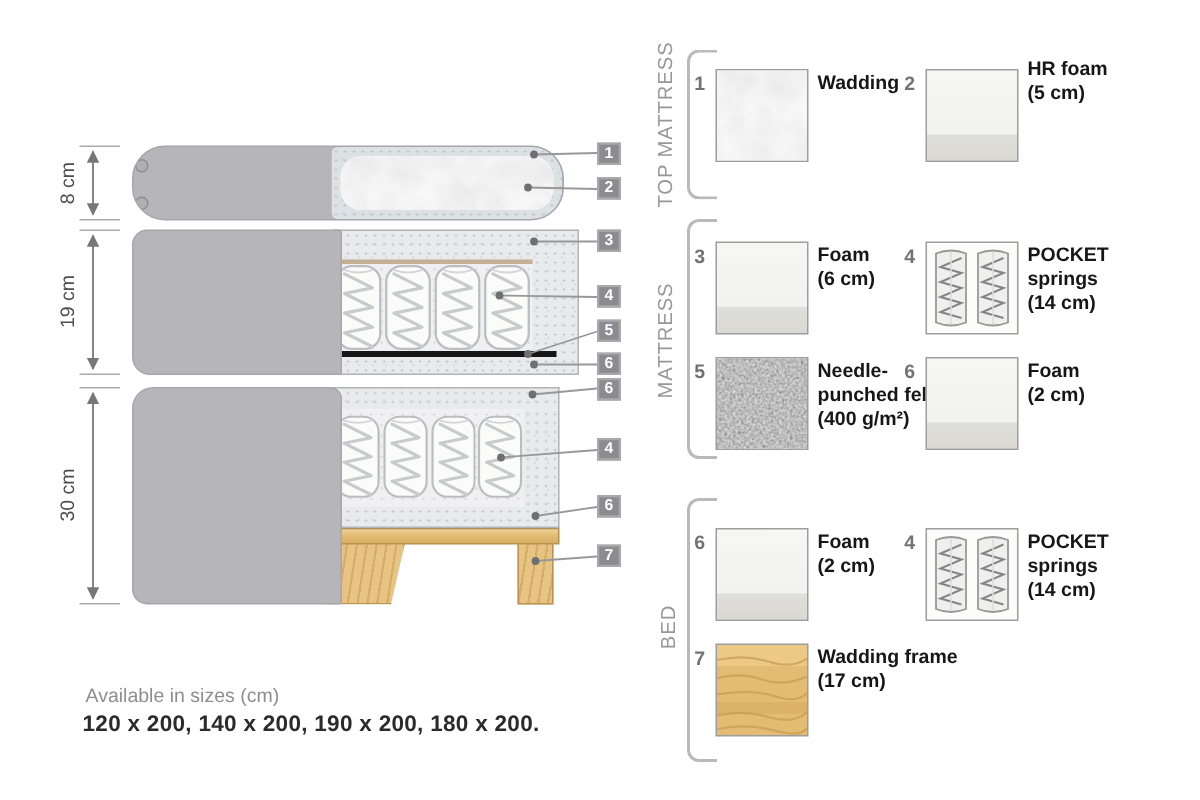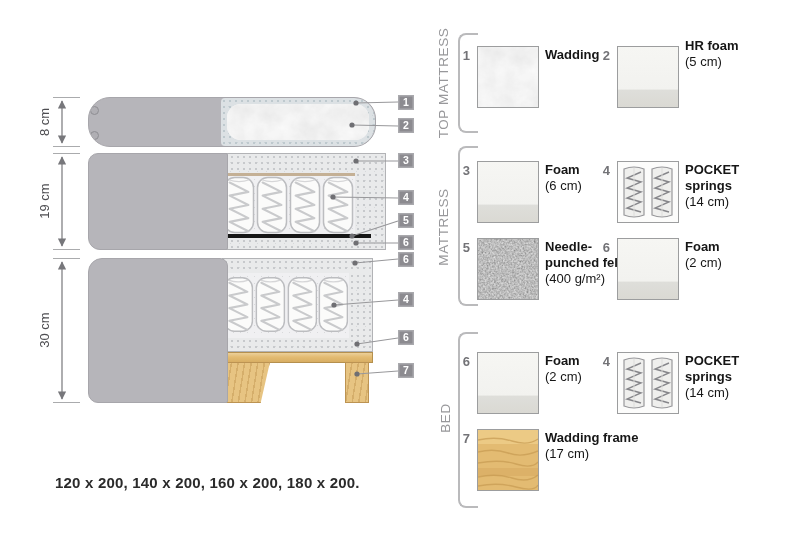--- a/index.html
+++ b/index.html
@@ -35,21 +35,21 @@
   
   .bracket{width:20px;border:2px solid #bababc;border-right:none;border-radius:8px 0 0 8px;
            box-sizing:border-box;}
   .sec-title{width:160px;height:16px;text-align:center;font-size:13.5px;letter-spacing:.6px;
              color:#98989b;transform:rotate(-90deg);}
   .leg-num{width:14px;text-align:right;font-size:13px;font-weight:bold;color:#737377;}
   .sw{width:62px;height:62px;border:1px solid #9c9d9e;box-sizing:border-box;background:#fcfcfb;}
   .sw-foam{background:linear-gradient(180deg,#f6f6f3 0%,#f2f2ef 70%,#dededa 72%,#dad9d3 100%);}
   .leg-label{width:80px;font-size:13px;color:#161616;line-height:1.22;}
   .leg-label .nm{font-weight:bold;}
-  .leg-label .sz{font-weight:normal;white-space:nowrap;}
+  .leg-label .sz{font-weight:bold;white-space:nowrap;}
   .wide{width:140px;}
   .foot1{font-size:13px;color:#8e8e8e;}
   .foot2{font-size:15px;font-weight:600;color:#2b2b2b;letter-spacing:.2px;}
 </style>
 </head>
 <body>
 
 <svg width="0" height="0" style="position:absolute" aria-hidden="true">
   <defs>
     <symbol id="spring" viewBox="0 0 34 62">
@@ -298,15 +298,16 @@
         <path d="M0,47 Q18,43 34,48 T60,45"></path>
         <path d="M0,56 Q20,52 38,57 T60,55"></path>
       </g>
     </svg>
   </div>
   <div class="abs leg-label wide" style="left:545px;top:430px;">
     <span class="nm">Wadding frame</span><br>
     <span class="sz">(17 cm)</span>
   </div>
 
-  <div class="abs foot2" style="left:55px;top:474px;">120 x 200, 140 x 200, 160 x 200, 180 x 200.</div>
+  <div class="abs foot1" style="left:57px;top:456px;">Available in sizes (cm)</div>
+  <div class="abs foot2" style="left:55px;top:474px;">120 x 200, 140 x 200, 190 x 200, 180 x 200.</div>
 
 </div>
 
 </body></html>

